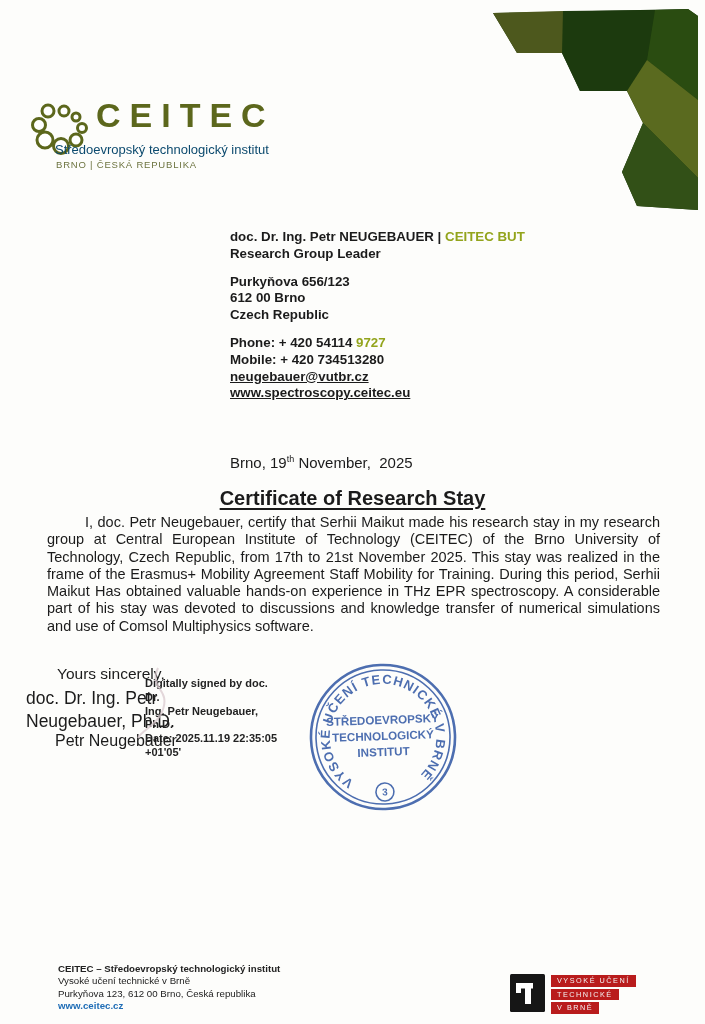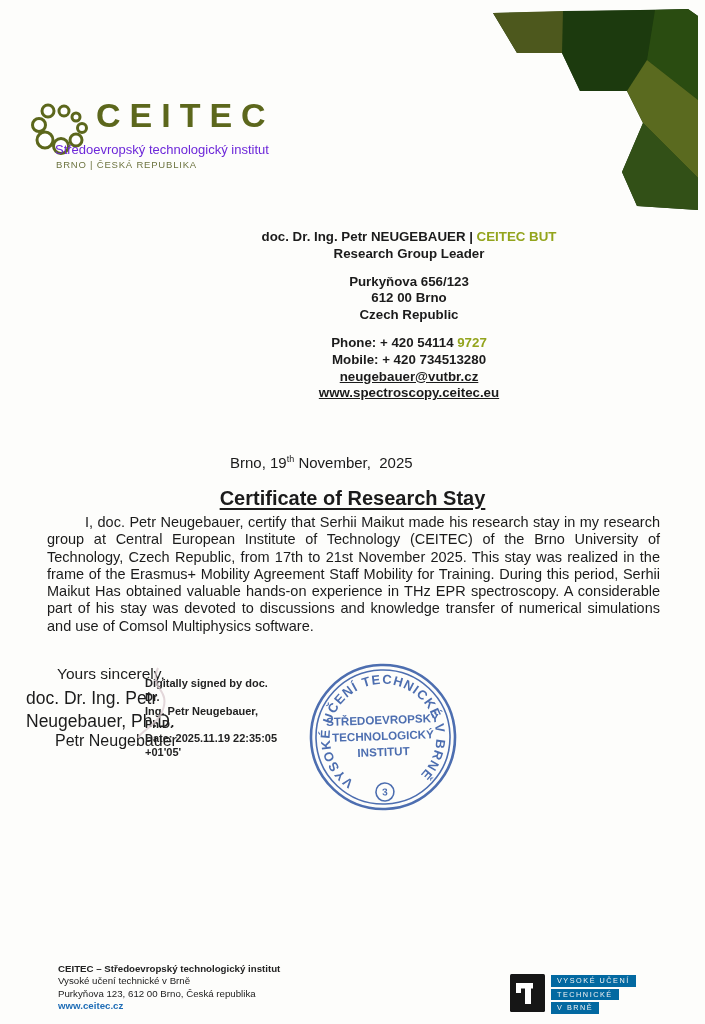--- a/index.html
+++ b/index.html
@@ -15,32 +15,32 @@
   
   .logo-block{position:absolute;left:28px;top:96px;}
   .molecule{position:absolute;left:0;top:2px;}
   .wordmark{
     position:absolute;left:68px;top:0px;
     font-size:34px;font-weight:700;letter-spacing:9px;
     color:#5c671c;white-space:nowrap;
   }
   .logo-subtitle{
     position:absolute;left:27px;top:46px;
-    font-size:13px;color:#6d28d9;white-space:nowrap;
+    font-size:13px;color:#0c4a6e;white-space:nowrap;
   }
   .logo-location{
     position:absolute;left:28px;top:63px;
     font-size:9.5px;letter-spacing:.8px;color:#6d7440;white-space:nowrap;
   }
   
   .hex-decoration{position:absolute;left:478px;top:6px;}
   
   .contact{
     position:absolute;left:230px;top:229px;width:358px;
-    text-align:center;font-size:13.3px;font-weight:700;line-height:16.8px;
+    text-align:left;font-size:13.3px;font-weight:700;line-height:16.8px;
   }
   .contact .group{margin-bottom:11px;}
   .contact .green{color:#93a41c;}
   .contact .link{text-decoration:underline;}
   
   .dateline{
     position:absolute;left:230px;top:454px;width:345px;
     text-align:left;font-size:15px;
   }
   .dateline sup{font-size:9px;}
@@ -73,21 +73,21 @@
   .footer-left{
     position:absolute;left:58px;top:963px;
     font-size:9.7px;line-height:12.3px;color:#222;
   }
   .footer-left .b{font-weight:700;}
   .footer-link{font-weight:700;color:#1f6db6;}
   .but-logo{position:absolute;left:510px;top:974px;display:flex;align-items:flex-start;}
   .but-square{width:35px;height:38px;margin-right:6px;}
   .but-bars{display:flex;flex-direction:column;gap:2px;padding-top:1px;}
   .but-bar{
-    background:#0369a1;color:#f4f4f4;
+    background:#b91c1c;color:#f4f4f4;
     font-size:7.3px;letter-spacing:1.5px;line-height:11.5px;height:11.5px;
     padding:0 6px;white-space:nowrap;display:block;width:max-content;
   }
 </style>
 </head>
 <body>
 
 <div class="page">
 
   <svg class="hex-decoration" width="227" height="212" viewBox="0 0 227 212">

